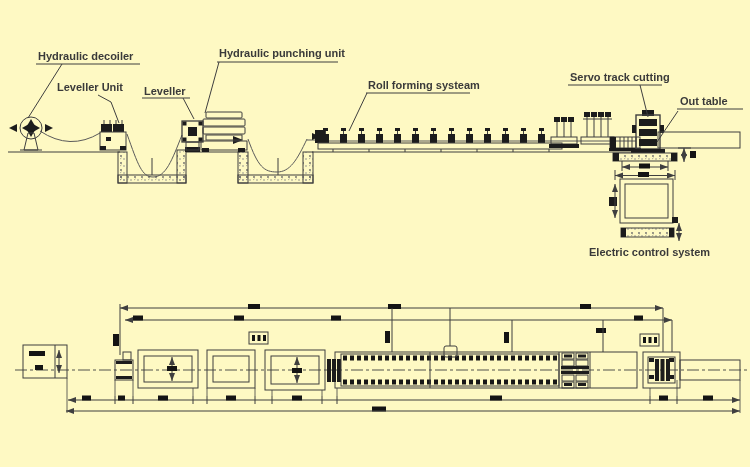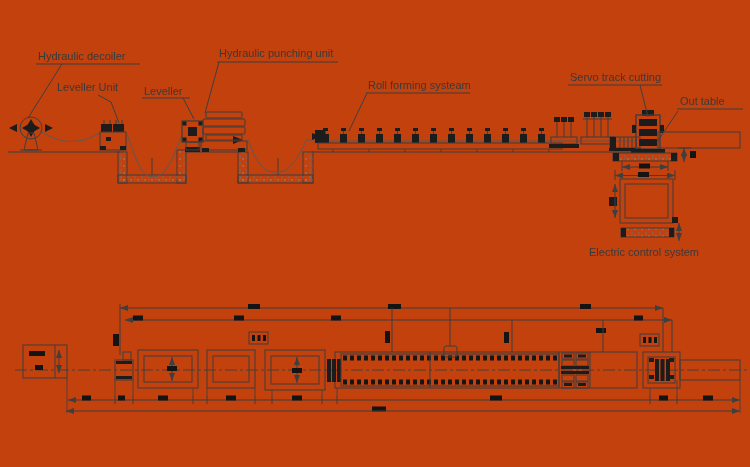--- a/index.html
+++ b/index.html
@@ -1,17 +1,17 @@
 <!DOCTYPE html>
 <html><head>
 <meta charset="utf-8">
 <style>
   html,body{margin:0;padding:0;background:#ffffff;}
-  .stage{position:relative;width:750px;height:467px;background:#c2410c;overflow:hidden;
-         font-family:"Liberation Sans", sans-serif;}
+  .stage{position:relative;width:750px;height:467px;background:#fef9c3;overflow:hidden;
+         font-family:"Liberation Sans", sans-serif;font-weight:bold;}
   svg text{font-family:"Liberation Sans", sans-serif;font-size:11px;fill:#3a3a3a;}
 </style>
 </head>
 <body>
 
 <div class="stage">
 <svg width="750" height="467" viewBox="0 0 750 467">
   <defs>
     <marker id="arr" markerWidth="9" markerHeight="7" refX="8" refY="3" orient="auto-start-reverse" markerUnits="userSpaceOnUse">
       <path d="M0,0 L8,3 L0,6 Z" fill="#3f3f3f"></path>

